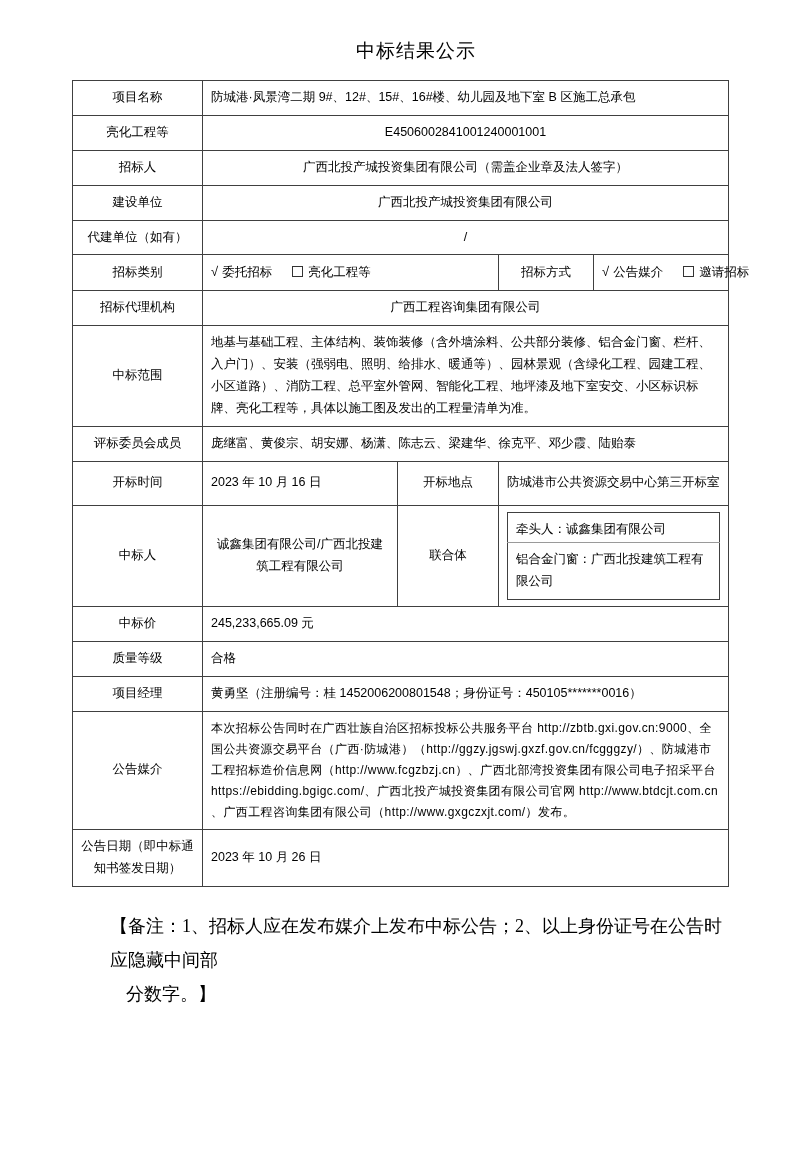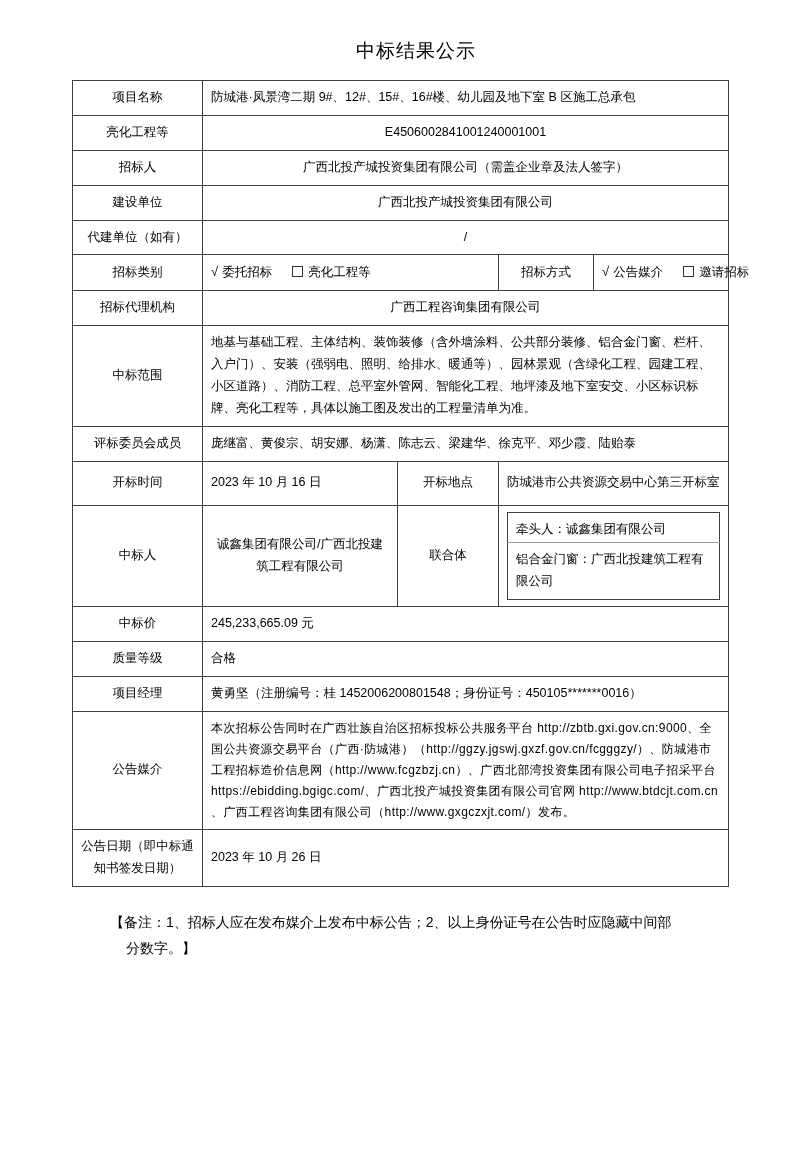--- a/index.html
+++ b/index.html
@@ -98,23 +98,23 @@
   }
   .media {
     letter-spacing: 0.4px;
     line-height: 2.05;
     font-size: 12px;
     text-align: justify;
     text-justify: inter-ideograph;
   }
   .note {
     margin-top: 22px;
-    font-size: 14px;
+    font-size: 18px;
     line-height: 1.9;
-    font-family: Liberation Sans, sans-serif;
+    font-family: Liberation Serif, serif;
     padding-left: 38px;
     padding-right: 30px;
     text-indent: 0;
   }
   .note .l2 {
     padding-left: 16px;
   }
   .center {
     text-align: center;
   }

